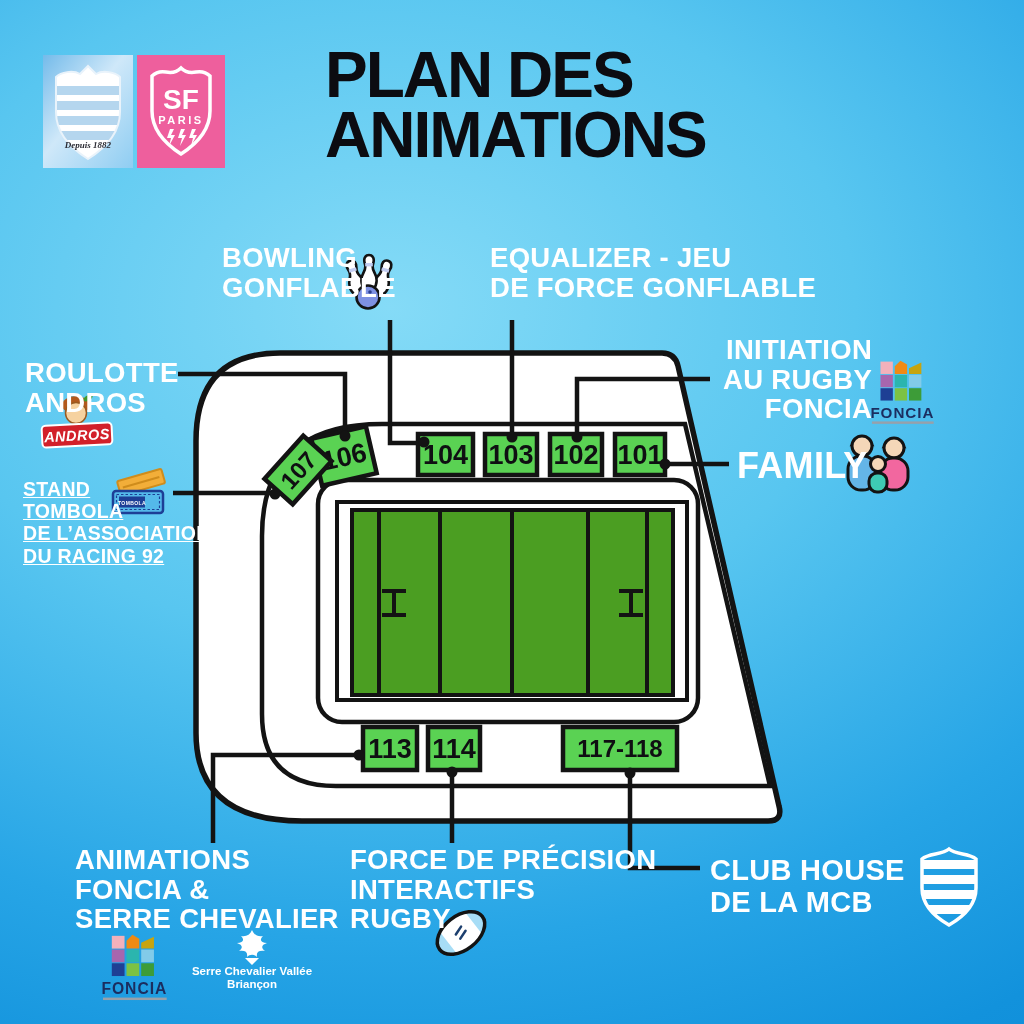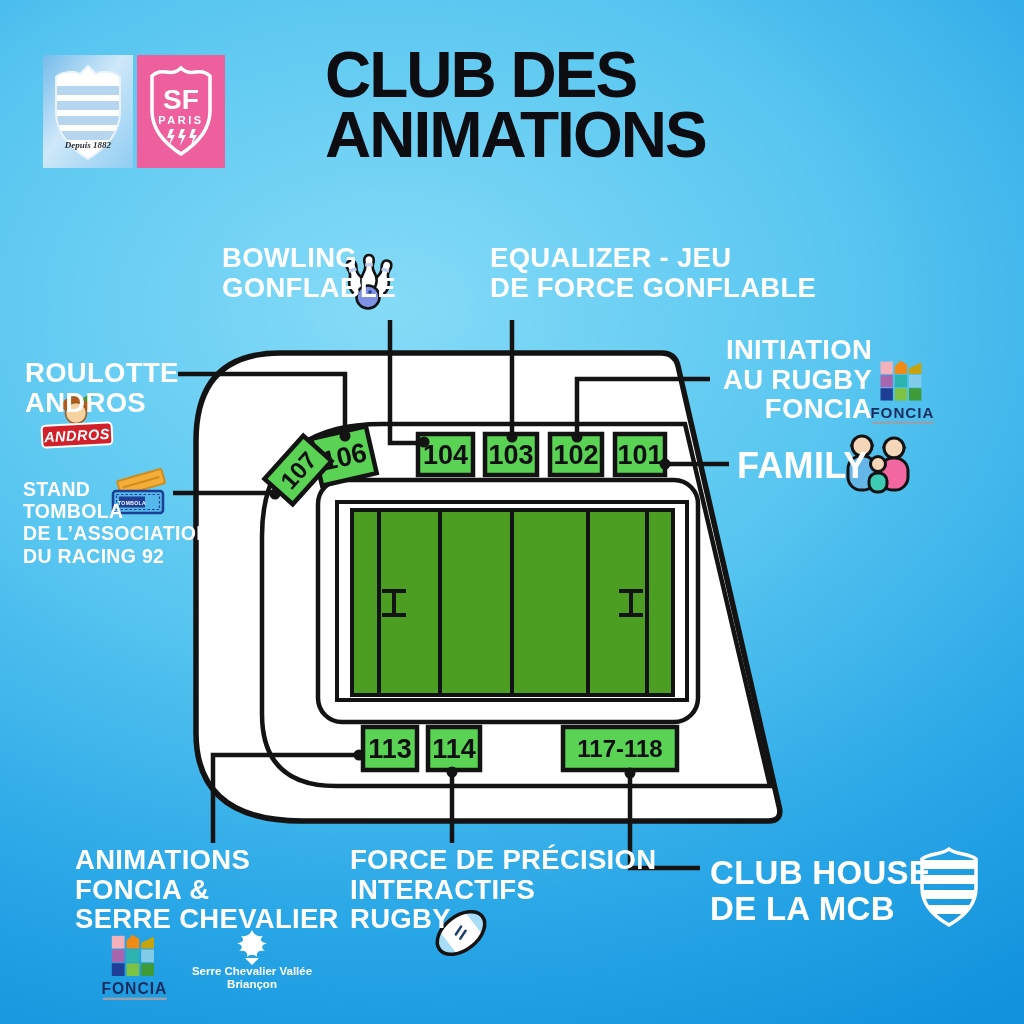--- a/index.html
+++ b/index.html
@@ -9,23 +9,23 @@
     background:radial-gradient(130% 95% at 38% 30%, #85dbf7 0%, #58c6f0 35%, #27a5e6 65%, #1292dc 85%, #0e8bd6 100%);
   }
   svg.overlay{position:absolute;left:0;top:0;width:1024px;height:1024px;display:block;}
   .title{
     position:absolute;left:325px;top:46px;color:#0c0c11;
     font-size:64px;font-weight:900;line-height:0.93;letter-spacing:-2px;white-space:nowrap;
   }
   .title span{display:block;}
   .lbl{position:absolute;color:#fff;font-weight:800;font-size:27.5px;line-height:1.08;letter-spacing:0.3px;white-space:nowrap;}
   .lbl .ln{display:block;}
-  #lbl-tombola{font-size:19.5px;line-height:1.14;}
+  #lbl-tombola{font-size:19.5px;line-height:1.14;text-decoration:underline;}
   #lbl-family{font-size:36px;}
-  #lbl-clubhouse{font-size:33px;line-height:1.1;}
+  #lbl-clubhouse{font-size:29px;line-height:1.1;}
 </style>
 </head>
 <body>
 
 <div class="stage">
 
   <svg class="overlay" viewBox="0 0 1024 1024">
     <defs>
       <linearGradient id="rlg" x1="0" y1="0" x2="1" y2="1">
         <stop offset="0" stop-color="#74bbea"></stop>
@@ -234,21 +234,21 @@
     <use href="#foncia" transform="translate(102,928) scale(0.98)"></use>
 
     <g transform="translate(197,928)">
       <path fill="#ffffff" d="M55,2 C53,7 49,9 44,8 C48,12 46,15 40,15 C46,17 46,20 42,23 C48,22 51,24 50,29 C53,26 57,26 60,29 C59,24 62,22 68,23 C64,20 64,17 70,15 C64,15 62,12 66,8 C61,9 57,7 55,2 Z M48,30 L62,30 L55,37 Z"></path>
       <text x="55" y="47" text-anchor="middle" font-family="Liberation Sans, sans-serif" font-weight="700" font-size="11.5" fill="#ffffff">Serre Chevalier Vallée</text>
       <text x="55" y="60" text-anchor="middle" font-family="Liberation Sans, sans-serif" font-weight="700" font-size="11.5" fill="#ffffff">Briançon</text>
     </g>
   </svg>
 
   <div class="title">
-    <span>CLUB DES</span>
+    <span>PLAN DES</span>
     <span>ANIMATIONS</span>
   </div>
 
   <div class="lbl" id="lbl-equalizer" style="left:490px;top:243px;">
     <span class="ln">EQUALIZER - JEU</span>
     <span class="ln">DE FORCE GONFLABLE</span>
   </div>
 
   <div class="lbl" id="lbl-bowling" style="left:222px;top:243px;">
     <span class="ln">BOWLING</span>

